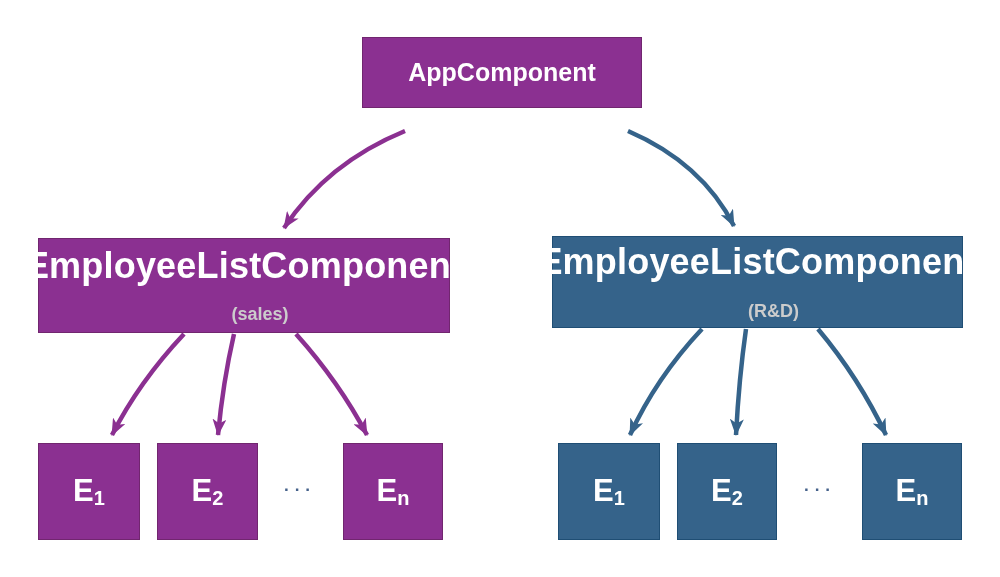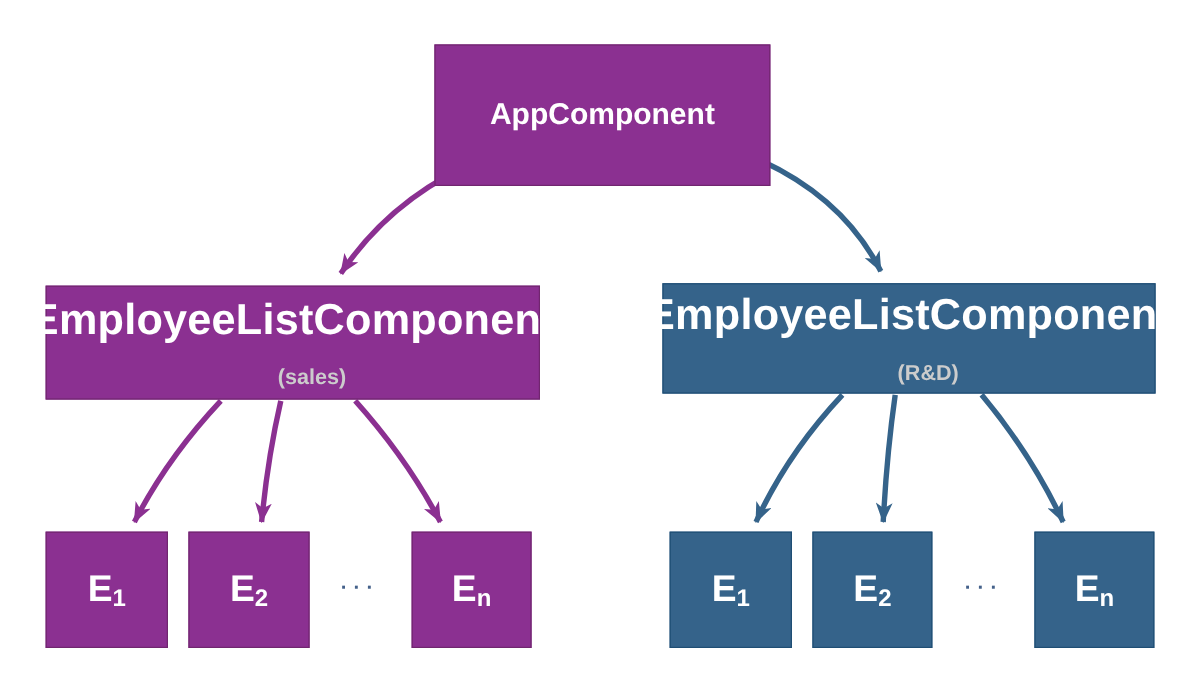--- a/index.html
+++ b/index.html
@@ -66,21 +66,21 @@
   .ellipsis {
     position: absolute;
     transform: translate(-50%, -50%);
     color: var(--c-ellipsis, #44618a);
     font-size: 17px;
     font-weight: bold;
     letter-spacing: 5px;
   }
 
   
-  #node-app   { left: 362px; top: 37px;  width: 280px; height: 118px; }
+  #node-app   { left: 362px; top: 37px;  width: 280px; height: 71px; }
   #node-sales { left: 38px;  top: 238px; width: 412px; height: 95px; }
   #node-rnd   { left: 552px; top: 236px; width: 411px; height: 92px; }
 
   #sales-e1 { left: 38px;  top: 443px; width: 102px; height: 97px; }
   #sales-e2 { left: 157px; top: 443px; width: 101px; height: 97px; }
   #sales-en { left: 343px; top: 443px; width: 100px; height: 97px; }
 
   #rnd-e1 { left: 558px; top: 443px; width: 102px; height: 97px; }
   #rnd-e2 { left: 677px; top: 443px; width: 100px; height: 97px; }
   #rnd-en { left: 862px; top: 443px; width: 100px; height: 97px; }

